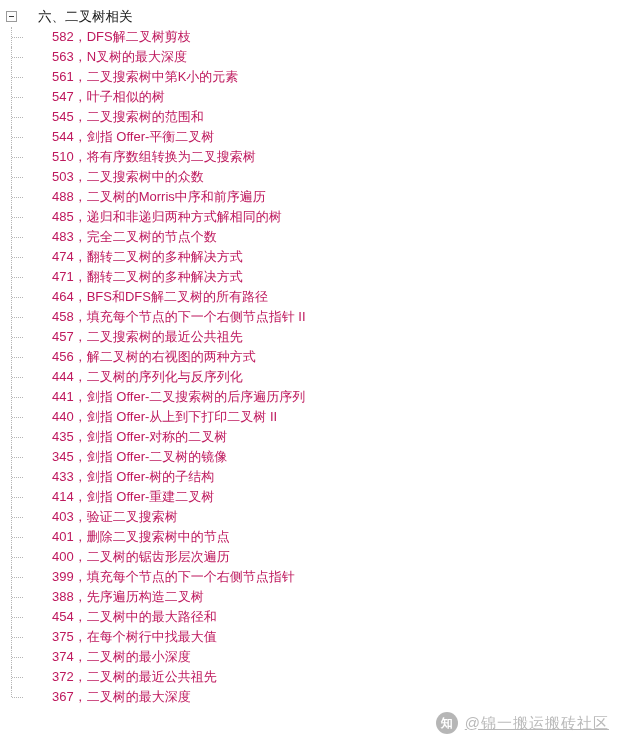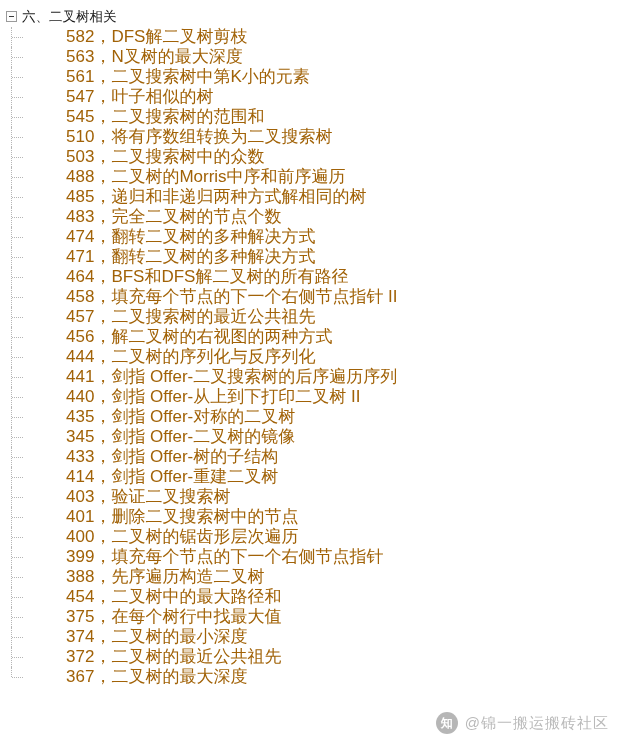--- a/index.html
+++ b/index.html
@@ -42,36 +42,37 @@
     position: absolute;
     left: 2px;
     right: 2px;
     top: 4px;
     height: 1px;
     background: #3a3a3a;
   }
   .root-label {
     font-size: 13.5px;
     white-space: nowrap;
+    margin-left: 16px;
   }
   
   .items {
     position: relative;
     margin: 0;
     padding: 0;
     list-style: none;
   }
   .row {
     position: relative;
     height: 20px;
     line-height: 20px;
-    padding-left: 66px;
-    font-size: 17px;
+    padding-left: 52px;
+    font-size: 13px;
     white-space: nowrap;
-    color: #a16207;
+    color: #be185d;
   }
   
   .row::before {
     content: "";
     position: absolute;
     left: 11px;
     top: 0;
     bottom: 0;
     width: 1px;
     border-left: 1px dotted #b6b6b6;
@@ -112,38 +113,40 @@
     font-size: 12px;
     line-height: 22px;
     text-align: center;
     font-weight: bold;
   }
   .wm-text {
     font-size: 15px;
     color: #8f8f8f;
     letter-spacing: 1px;
     white-space: nowrap;
+    text-decoration: underline;
   }
 </style>
 </head>
 <body>
 
 <div class="tree">
 
   <div class="root-row">
     <span class="toggle"></span>
     <span class="root-label">六、二叉树相关</span>
   </div>
 
   <ul class="items" id="item-list">
       <li class="row"><span class="num">582</span>，<span class="title">DFS解二叉树剪枝</span></li>
       <li class="row"><span class="num">563</span>，<span class="title">N叉树的最大深度</span></li>
       <li class="row"><span class="num">561</span>，<span class="title">二叉搜索树中第K小的元素</span></li>
       <li class="row"><span class="num">547</span>，<span class="title">叶子相似的树</span></li>
       <li class="row"><span class="num">545</span>，<span class="title">二叉搜索树的范围和</span></li>
+      <li class="row"><span class="num">544</span>，<span class="title">剑指 Offer-平衡二叉树</span></li>
       <li class="row"><span class="num">510</span>，<span class="title">将有序数组转换为二叉搜索树</span></li>
       <li class="row"><span class="num">503</span>，<span class="title">二叉搜索树中的众数</span></li>
       <li class="row"><span class="num">488</span>，<span class="title">二叉树的Morris中序和前序遍历</span></li>
       <li class="row"><span class="num">485</span>，<span class="title">递归和非递归两种方式解相同的树</span></li>
       <li class="row"><span class="num">483</span>，<span class="title">完全二叉树的节点个数</span></li>
       <li class="row"><span class="num">474</span>，<span class="title">翻转二叉树的多种解决方式</span></li>
       <li class="row"><span class="num">471</span>，<span class="title">翻转二叉树的多种解决方式</span></li>
       <li class="row"><span class="num">464</span>，<span class="title">BFS和DFS解二叉树的所有路径</span></li>
       <li class="row"><span class="num">458</span>，<span class="title">填充每个节点的下一个右侧节点指针 II</span></li>
       <li class="row"><span class="num">457</span>，<span class="title">二叉搜索树的最近公共祖先</span></li>

